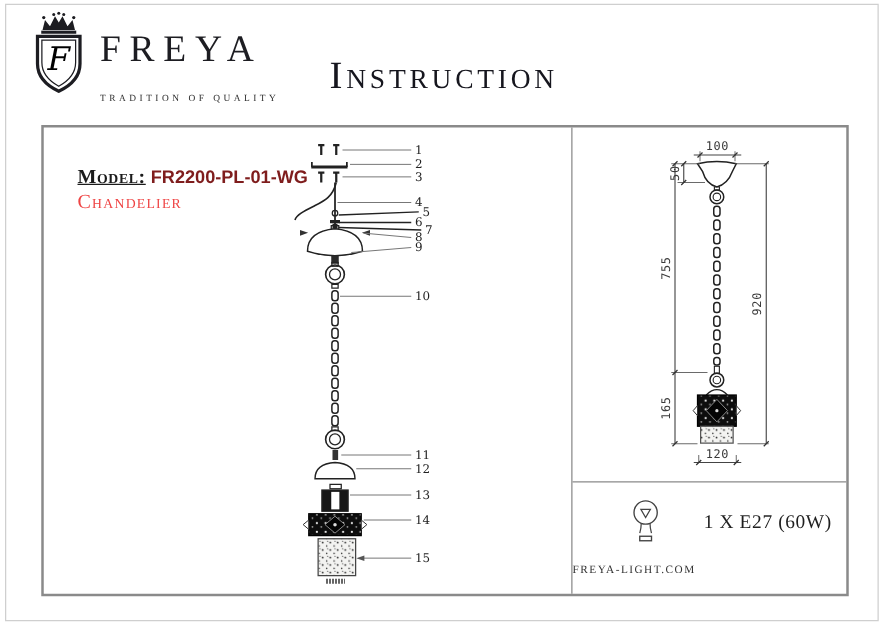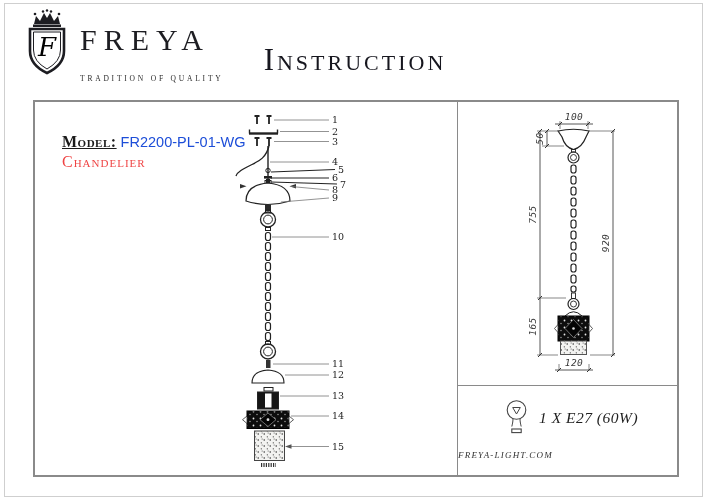--- a/index.html
+++ b/index.html
@@ -11,30 +11,30 @@
   .brand-name{font-size:30px;font-weight:normal;letter-spacing:7px;line-height:1;color:#1d1d22;}
   .brand-tagline{font-size:7.5px;letter-spacing:2.8px;margin-top:19px;color:#2a2a2a;white-space:nowrap;}
   .page-title{position:absolute;left:180px;top:42px;width:350px;text-align:center;
     font-size:31px;font-variant:small-caps;letter-spacing:3px;color:#16161e;}
   
   .main-box{position:absolute;left:33px;top:100px;width:642px;height:373px;border:2px solid #8a8a8a;}
   .v-divider{position:absolute;left:422px;top:0;width:0;height:100%;border-left:1px solid #8a8a8a;}
   .model-block{position:absolute;left:27px;top:30px;line-height:1.25;}
   .model-line{font-size:16px;}
   .model-label{font-variant:small-caps;font-weight:bold;letter-spacing:.5px;color:#1b1b1b;text-decoration:underline;}
-  .model-number{font-family:"Liberation Sans",sans-serif;font-weight:normal;font-size:14.5px;color:#1d4ed8;}
+  .model-number{font-family:"Liberation Sans",sans-serif;font-weight:bold;font-size:14.5px;color:#7f1d1d;}
   .model-type{font-variant:small-caps;font-size:16px;letter-spacing:1px;color:#ef4444;}
   .parts-svg{position:absolute;left:0;top:0;}
   
-  .right-panel{position:absolute;left:423px;top:0;width:219px;height:100%;font-style:italic;}
+  .right-panel{position:absolute;left:423px;top:0;width:219px;height:100%;}
   .dim-svg{position:absolute;left:0;top:0;}
   .h-divider{position:absolute;left:0;top:283px;width:100%;height:0;border-top:1px solid #8a8a8a;}
   .spec-row{position:absolute;left:46px;top:297px;display:flex;align-items:center;}
   .bulb-icon{display:block;}
-  .bulb-label{margin-left:10px;font-size:15.5px;color:#1f1f1f;letter-spacing:.5px;}
+  .bulb-label{margin-left:34px;font-size:15.5px;color:#1f1f1f;letter-spacing:.5px;}
   .website{position:absolute;left:0;top:348px;width:100%;text-align:left;font-size:9px;
     letter-spacing:1.2px;color:#333;}
   svg text{font-family:"DejaVu Serif",serif;}
   .callout-num{font-size:9.5px;fill:#222;}
   .dim-text{font-family:"DejaVu Sans Mono",monospace;font-size:9.5px;fill:#3a3a3a;letter-spacing:.5px;}
 </style>
 </head>
 <body>
 
 <div class="page-border"></div>

